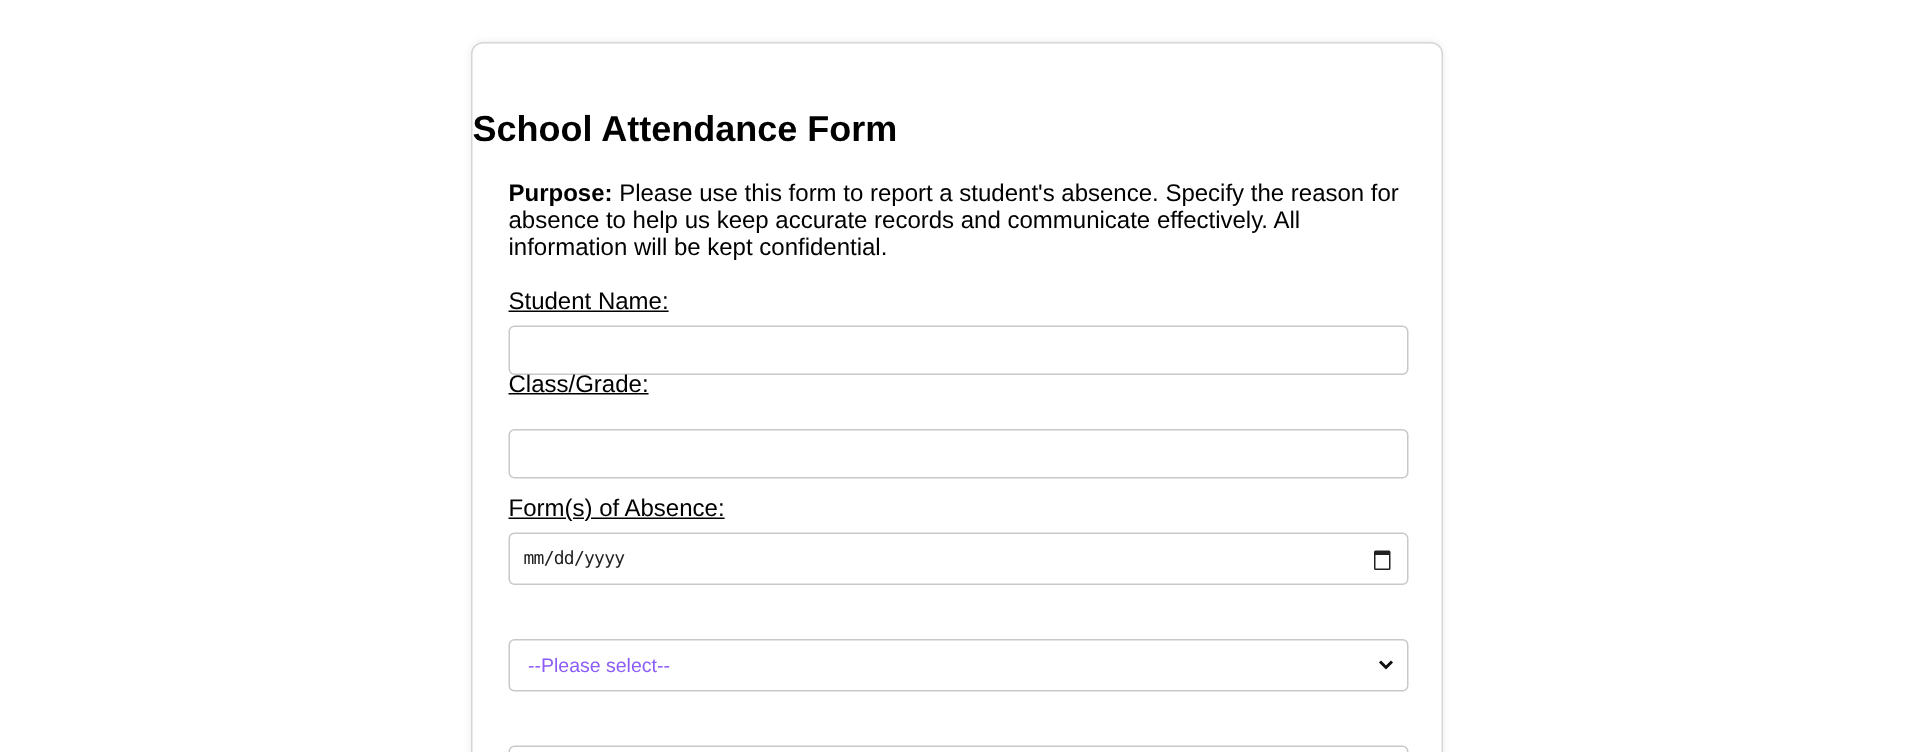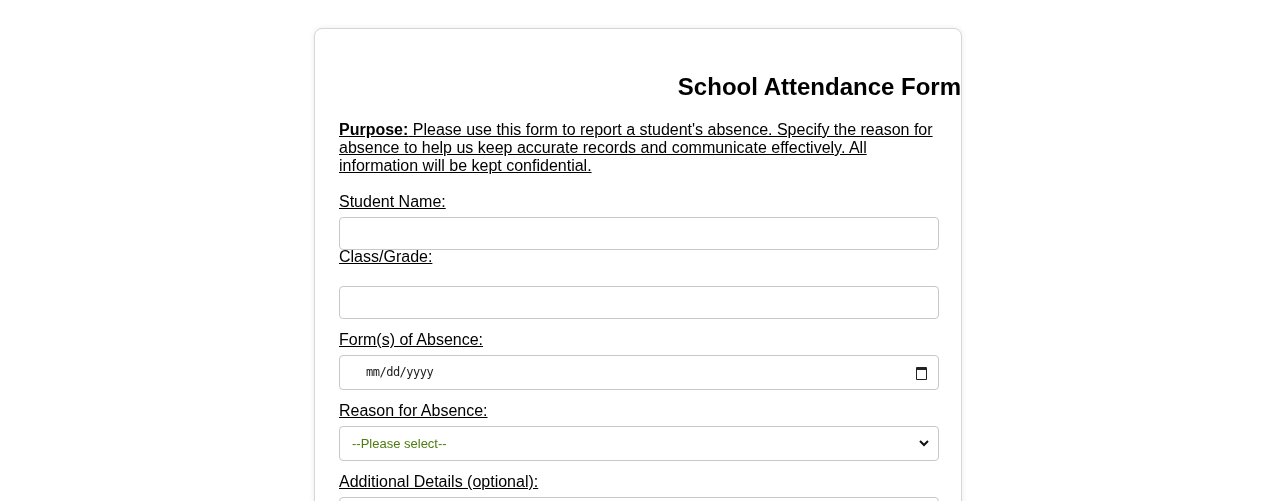--- a/index.html
+++ b/index.html
@@ -2,31 +2,31 @@
 <html><head>
   <meta charset="utf-8">
   <style>
     html, body { margin: 0; padding: 0; background: #ffffff; }
     body { width: 1278px; height: 501px; overflow: hidden; font-family: "Liberation Sans", sans-serif; color: #000; }
     .card {
       position: absolute; left: 314px; top: 28px; width: 648px; height: 520px;
       border: 1px solid #d6d6d6; border-radius: 8px; box-sizing: border-box;
       box-shadow: 0 0 6px rgba(0,0,0,0.08); background: #fff;
     }
-    .title { position: absolute; left: 0; right: 0; top: 44px; text-align: right; font-size: 24px; font-weight: bold; margin: 0; line-height: 28px; }
-    .purpose { position: absolute; left: 24px; width: 600px; top: 92px; font-size: 16px; line-height: 18px; margin: 0; text-decoration: underline; }
+    .title { position: absolute; left: 0; right: 0; top: 44px; text-align: left; font-size: 24px; font-weight: bold; margin: 0; line-height: 28px; }
+    .purpose { position: absolute; left: 24px; width: 600px; top: 92px; font-size: 16px; line-height: 18px; margin: 0; }
     .purpose b { font-weight: bold; }
     .label { position: absolute; left: 24px; font-size: 16px; line-height: 18px; text-decoration: underline; }
     .field {
       position: absolute; left: 24px; width: 600px; box-sizing: border-box;
       border: 1px solid #c8c8c8; border-radius: 4px; background: #fff;
     }
-    .date-text { position: absolute; left: 26px; top: 9px; font-family: "DejaVu Sans Mono", monospace; font-size: 12px; color: #222; letter-spacing: -0.5px; }
+    .date-text { position: absolute; left: 9px; top: 9px; font-family: "DejaVu Sans Mono", monospace; font-size: 12px; color: #222; letter-spacing: -0.5px; }
     .cal-icon { position: absolute; right: 11px; top: 11px; width: 9px; height: 9px; border: 1.5px solid #222; border-top-width: 3px; border-radius: 1px; }
-    .select-text { position: absolute; left: 12px; top: 9px; font-size: 13px; color: #4d7c0f; }
+    .select-text { position: absolute; left: 12px; top: 9px; font-size: 13px; color: #8b5cf6; }
     .chev { position: absolute; right: 8px; top: 10px; width: 12px; height: 12px; }
   </style>
 </head>
 <body>
 
 <div class="card">
   <h1 class="title">School Attendance Form</h1>
 
   <p class="purpose"><b>Purpose:</b><span> Please use this form to report a student's absence. Specify the reason for absence to help us keep accurate records and communicate effectively. All information will be kept confidential.</span></p>
 
@@ -35,23 +35,21 @@
 
   <div class="label" style="top:219px">Class/Grade:</div>
   <div class="field" style="top:257px;height:33px"></div>
 
   <div class="label" style="top:302px">Form(s) of Absence:</div>
   <div class="field" style="top:326px;height:35px">
     <span class="date-text">mm/dd/yyyy</span>
     <span class="cal-icon"></span>
   </div>
 
-  <div class="label" style="top:373px">Reason for Absence:</div>
   <div class="field" style="top:397px;height:35px">
     <span class="select-text">--Please select--</span>
     <svg class="chev" viewBox="0 0 12 12">
         <path d="M2 4 L6 8 L10 4" fill="none" stroke="#111" stroke-width="2"></path>
       </svg>
   </div>
 
-  <div class="label" style="top:444px">Additional Details (optional):</div>
   <div class="field" style="top:468px;height:60px"></div>
 </div>
 
 </body></html>

